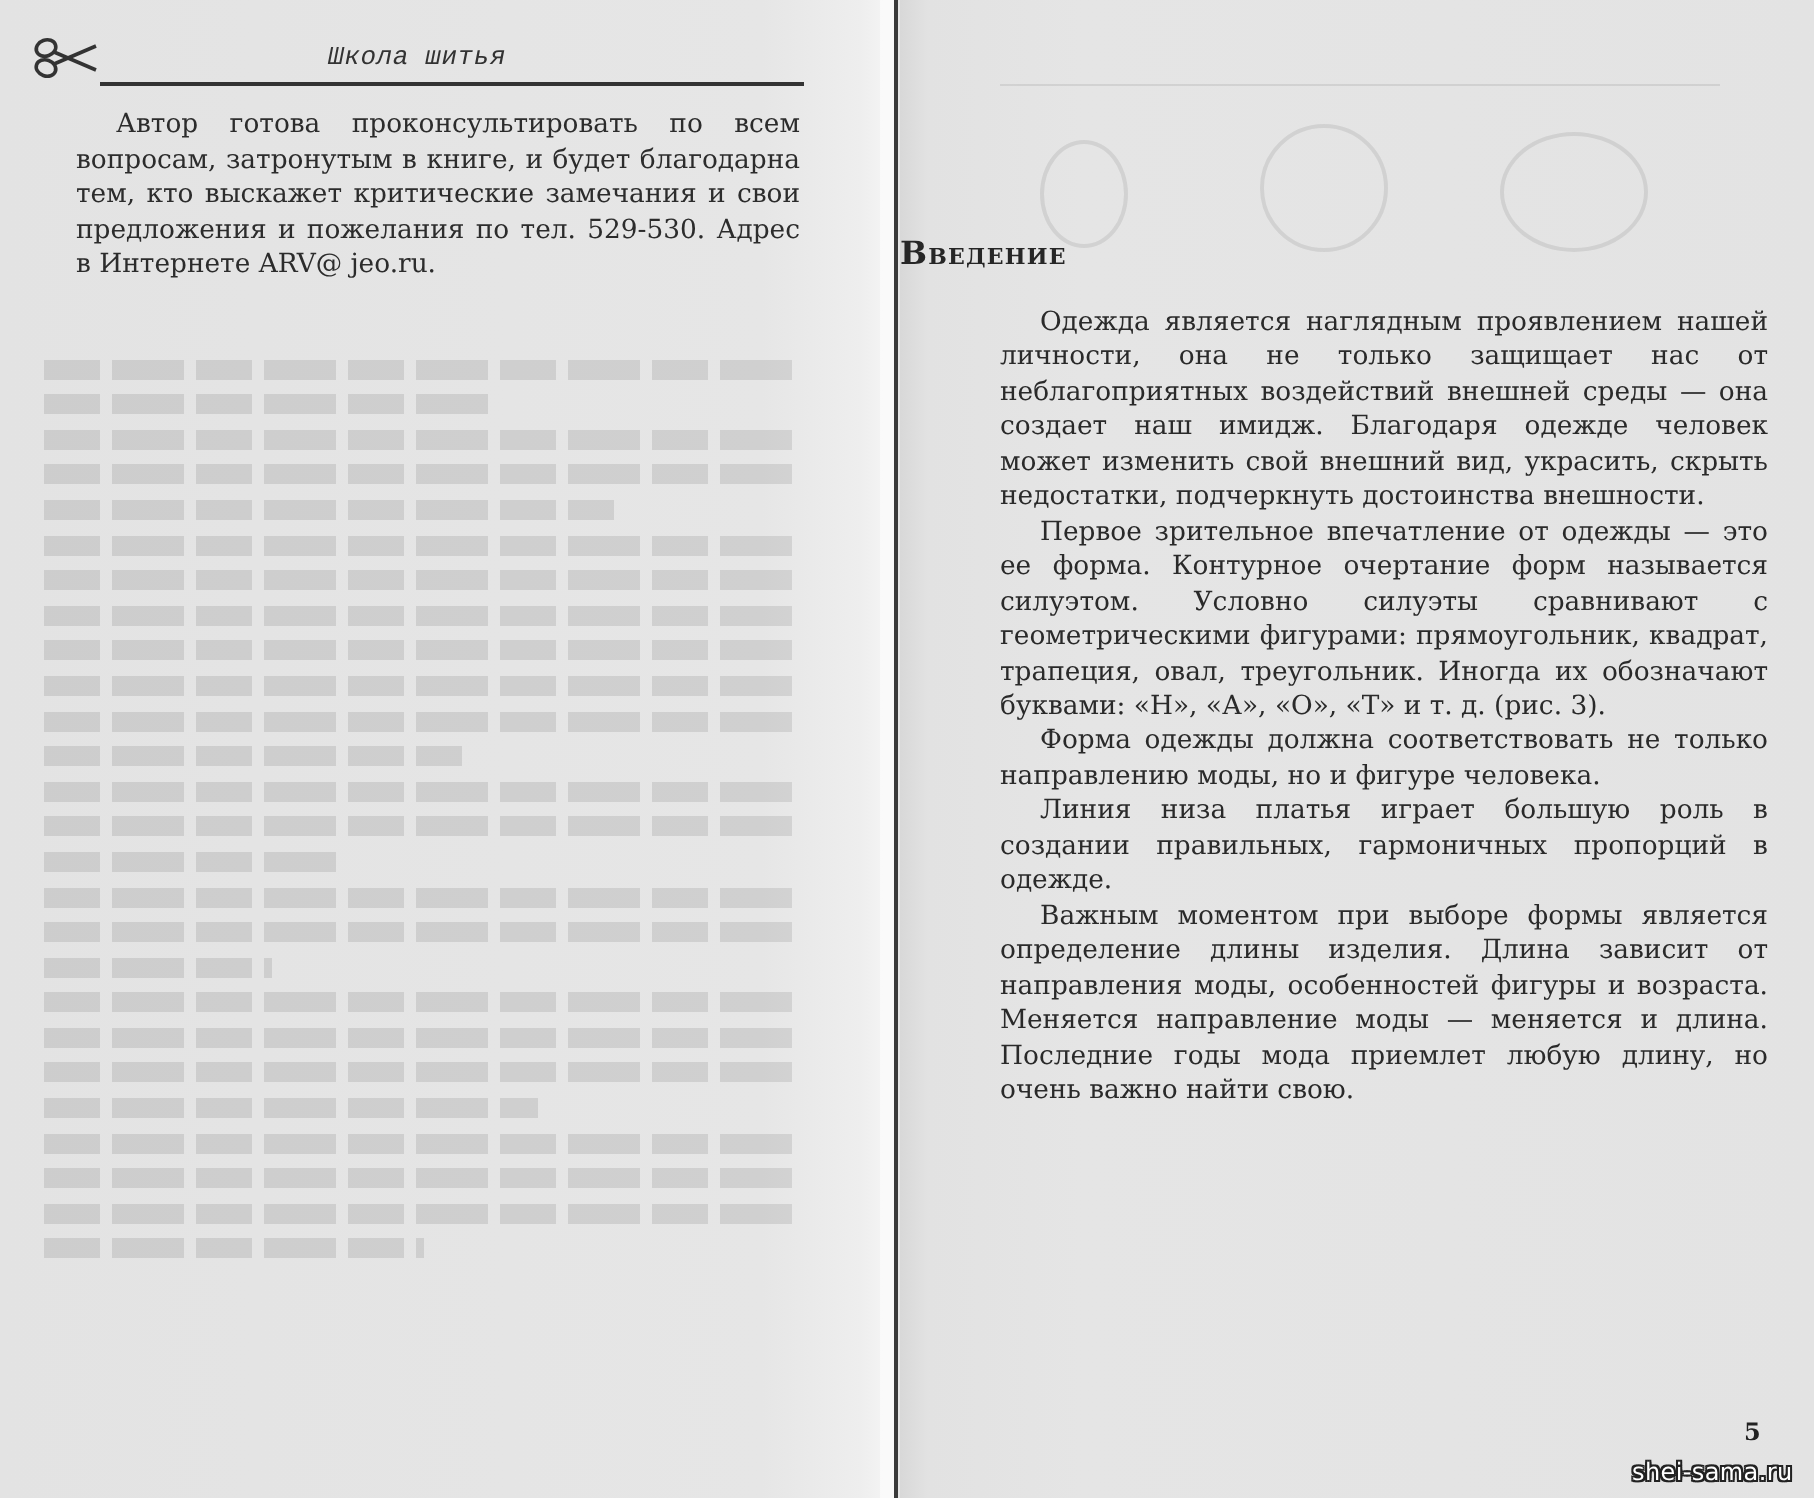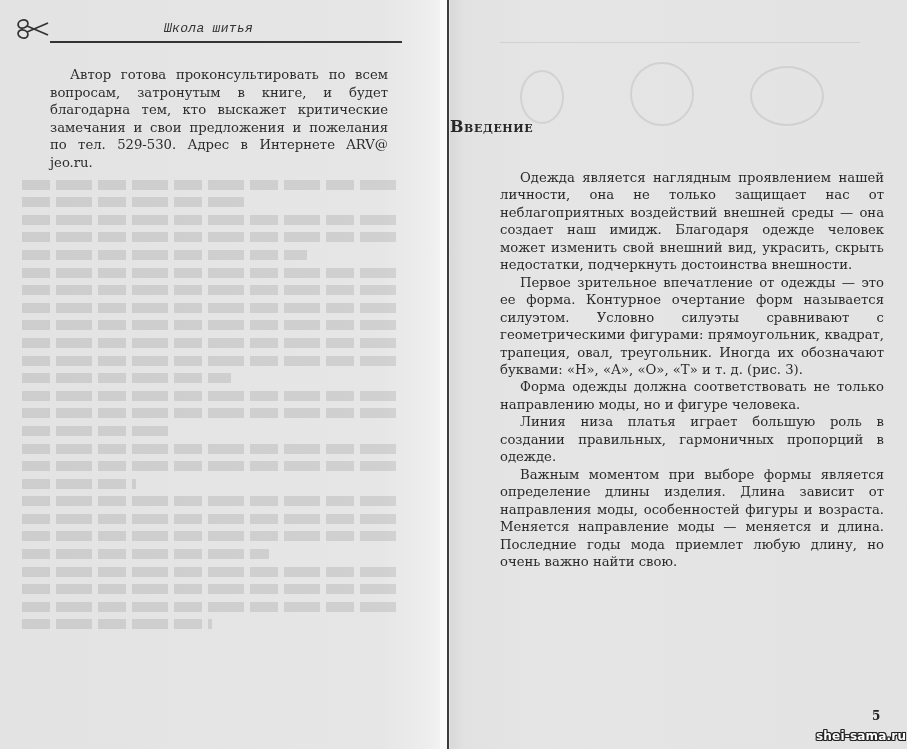--- a/index.html
+++ b/index.html
@@ -87,21 +87,21 @@
     position: absolute;
     left: 34px;
     top: 50px;
     width: 370px;
     font-size: 13.2px;
     line-height: 17.6px;
     color: #2c2c2c;
     text-align: justify;
   }
   .left-text p {
-    margin: 16px;
+    margin: 4px;
     text-indent: 20px;
     text-align-last: left;
   }
 
   
   .ghost {
     position: absolute;
     left: 22px;
     top: 150px;
     width: 380px;
@@ -160,41 +160,40 @@
 
   .right-text {
     position: absolute;
     left: 500px;
     top: 153px;
     width: 384px;
     font-size: 13.2px;
     line-height: 17.45px;
     color: #2a2a2a;
     text-align: justify;
-    margin-top: 16px;
   }
   .right-text p {
     margin: 0;
     text-indent: 20px;
   }
 
   .page-number {
     position: absolute;
     left: 872px;
     top: 709px;
     font-size: 12px;
     font-weight: bold;
     color: #222;
   }
   .watermark {
     position: absolute;
     left: 816px;
     top: 729px;
     font-family: "DejaVu Sans", sans-serif;
-    font-weight: bold;
+    font-weight: normal;
     font-size: 12px;
     color: #ffffff;
     letter-spacing: 0.2px;
     text-shadow:
       -1px -1px 0 #222, 1px -1px 0 #222, -1px 1px 0 #222, 1px 1px 0 #222,
       0 -1px 0 #222, 0 1px 0 #222, -1px 0 0 #222, 1px 0 0 #222;
   }
 </style>
 </head>
 <body>

